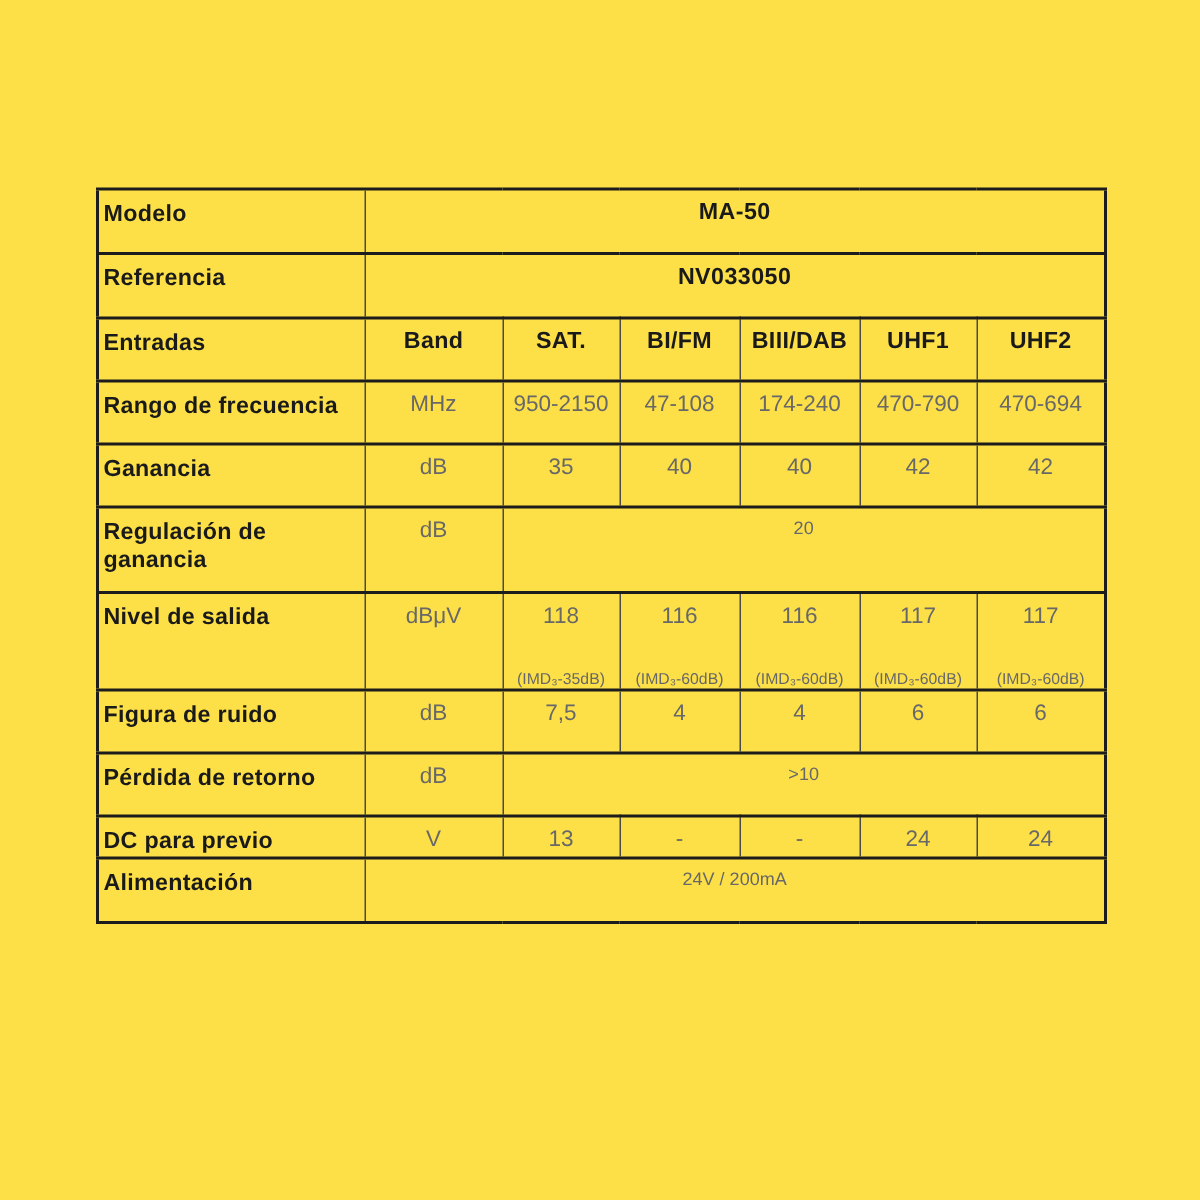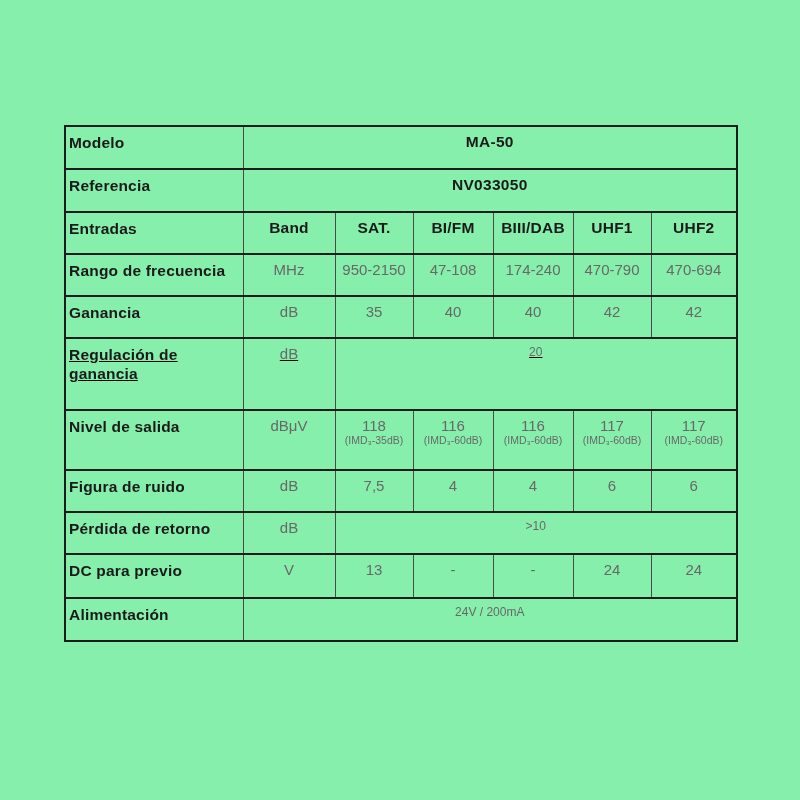--- a/index.html
+++ b/index.html
@@ -6,21 +6,21 @@
     margin: 0;
     padding: 0;
     background: #ffffff;
     width: 800px;
     height: 800px;
     overflow: hidden;
   }
   .page {
     width: 800px;
     height: 800px;
-    background: #86efac;
+    background: #fde047;
     position: relative;
     font-family: "Liberation Sans", "DejaVu Sans", sans-serif;
   }
   table.spec {
     border-collapse: collapse;
     table-layout: fixed;
     width: 672px;
     position: absolute;
     left: 64px;
     top: 125px;
@@ -31,23 +31,23 @@
     border-right: 1px solid #4a4a4a;
     border-top: 2px solid #1c1c1c;
     border-bottom: 2px solid #1c1c1c;
     vertical-align: top;
     padding: 6px 3px 0 3px;
     overflow: hidden;
   }
   
   tr.h43 { height: 43px; }
   tr.h42 { height: 42px; padding-left: 16px; }
-  tr.h64 { height: 72px; text-decoration: underline; }
+  tr.h64 { height: 57px; }
   tr.h60 { height: 60px; }
-  tr.h44 { height: 44px; }
+  tr.h44 { height: 28px; }
 
   td.label {
     text-align: left;
     padding-left: 7px;
     font-weight: bold;
     color: #1a1a1a;
     font-size: 15.5px;
     line-height: 1.25;
     letter-spacing: 0.2px;
   }
@@ -86,20 +86,21 @@
     font-size: 15px;
     color: #686868;
     line-height: 1.15;
   }
   .sub-note {
     display: block;
     font-size: 10.5px;
     color: #686868;
     line-height: 1.15;
     white-space: nowrap;
+    margin-top: 28px;
   }
 </style>
 </head>
 <body>
 
 <div class="page">
   <table class="spec">
     <colgroup>
       <col style="width:178px">
       <col style="width:92px">

